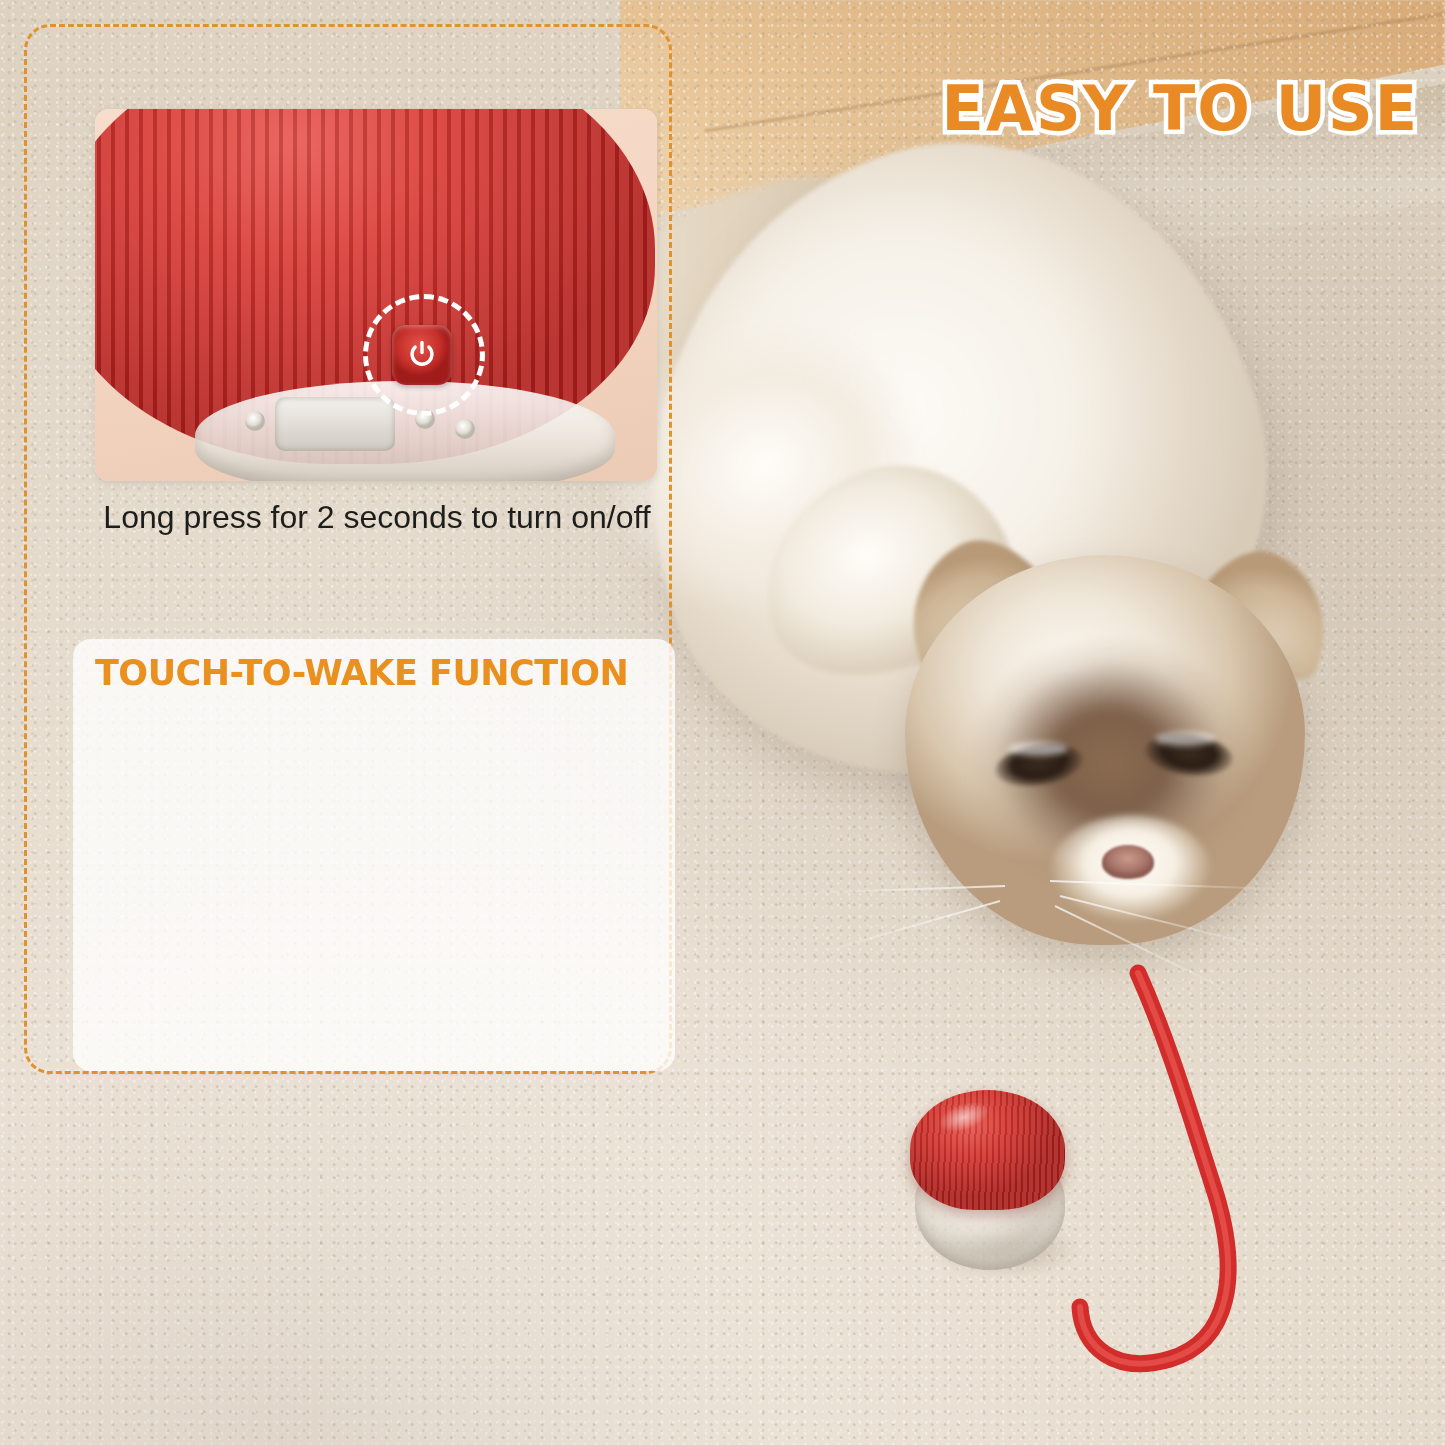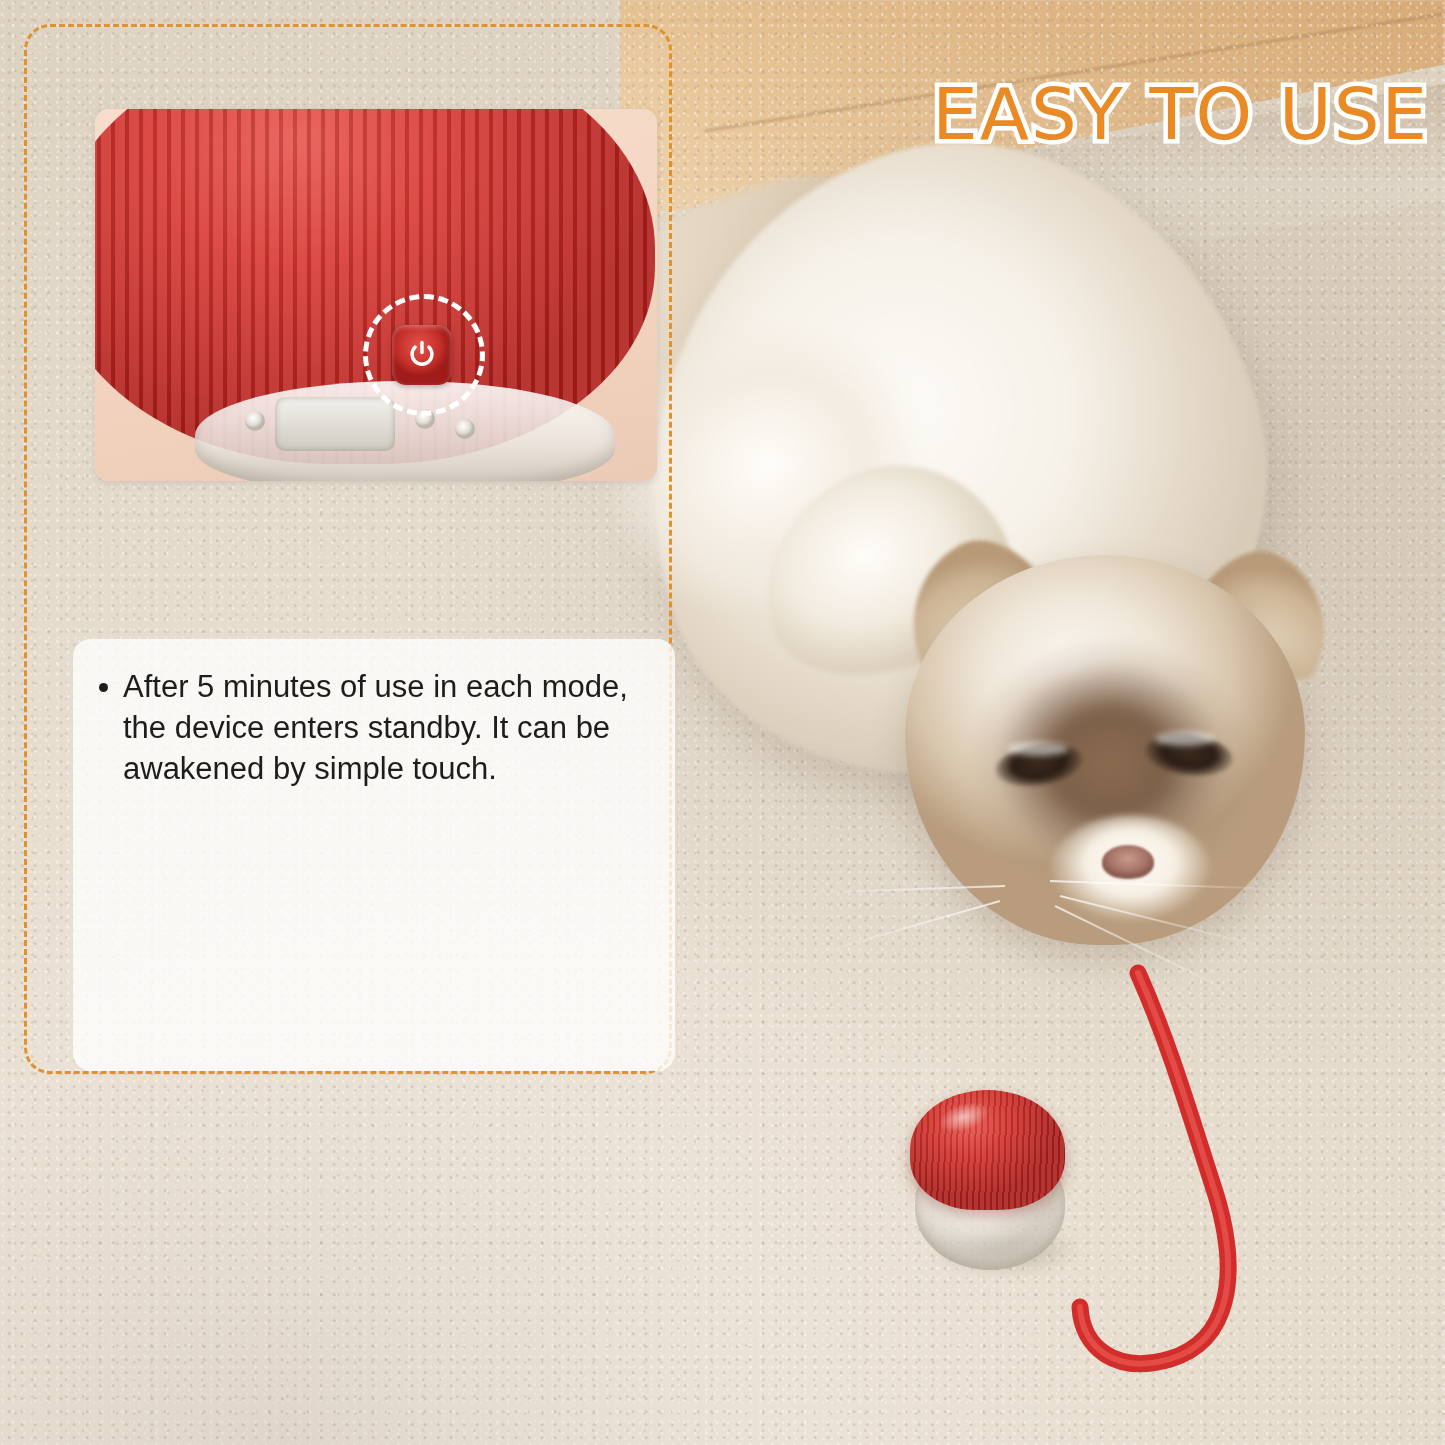--- a/index.html
+++ b/index.html
@@ -233,24 +233,24 @@
   }
   .tail-string {
     position: absolute;
     left: 1020px; top: 955px;
     width: 340px; height: 420px;
   }
 
   
   .headline {
     position: absolute;
-    right: 16px;
+    right: 26px;
     top: 72px;
-    font-size: 72px;
-    font-weight: normal;
+    font-size: 62px;
+    font-weight: bold;
     letter-spacing: 2px;
     color: #e98a24;
     -webkit-text-stroke: 9px #ffffff;
     paint-order: stroke fill;
     text-shadow: 0 0 2px #ffffff;
     white-space: nowrap;
     font-family: "DejaVu Sans", sans-serif;
   }
 
   
@@ -439,21 +439,22 @@
       <div class="pc-led" style="left:360px; top:310px;"></div>
       <div class="pc-dash-circle"></div>
       <div class="pc-power">
         <svg width="34" height="34" viewBox="0 0 24 24" fill="none" stroke="#ffffff" stroke-width="2.4" stroke-linecap="round">
           <path d="M12 3.2 V 10.2"></path>
           <path d="M7.2 6.4 A 7 7 0 1 0 16.8 6.4"></path>
         </svg>
       </div>
     </div>
 
+    <div class="caption">Long press for 2 seconds to turn on/off</div>
 
     <div class="sub-card">
+      <div class="sub-title">TOUCH-TO-WAKE FUNCTION</div>
       <ul class="bullets">
-        <li>After 5 minutes of use in each mode, the device enters standby. It can be awakened by simple touch.</li>
       </ul>
     </div>
 
   </div>
 </div>
 
 </body></html>

